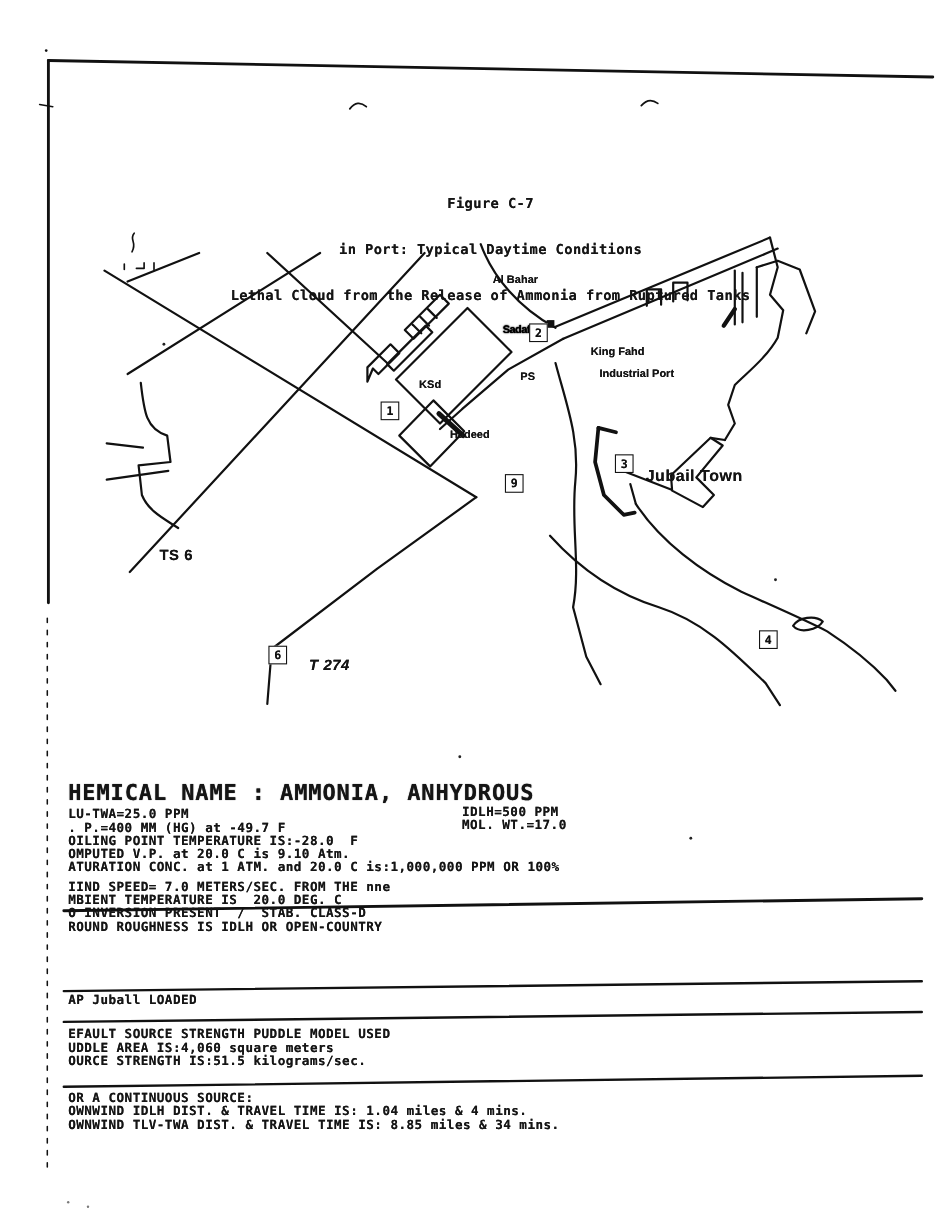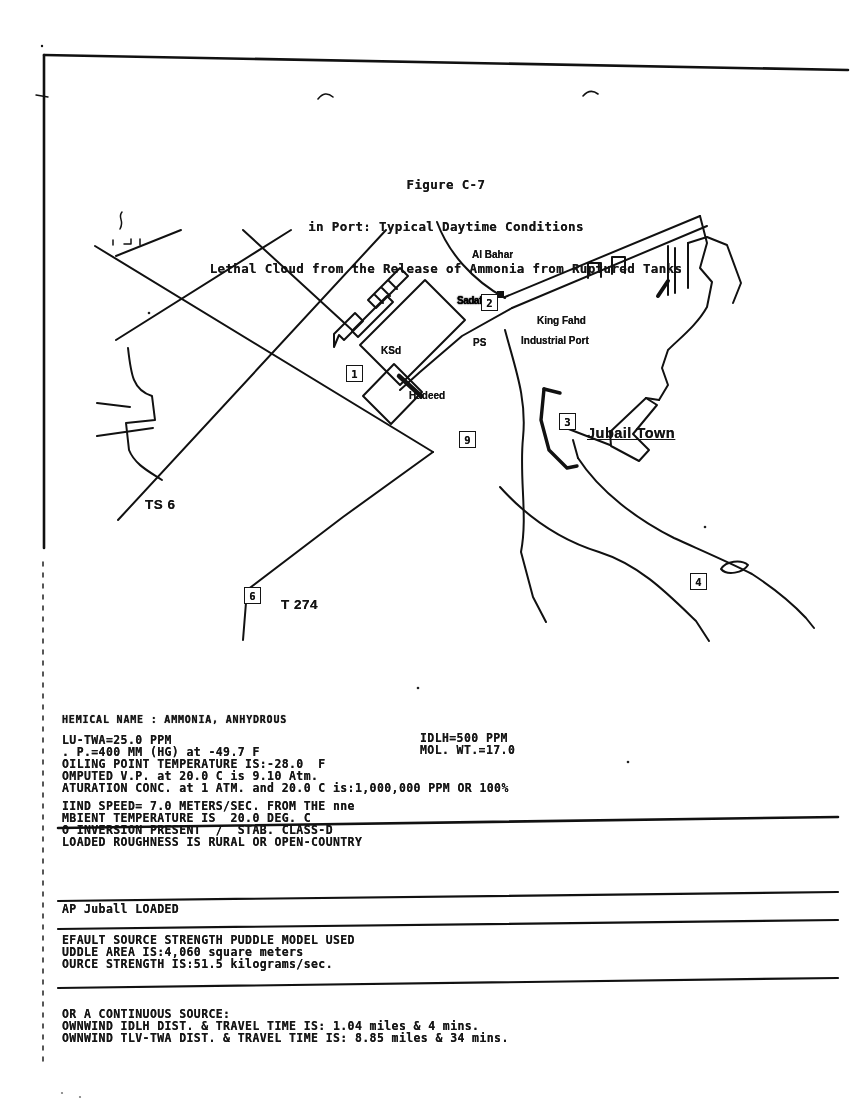--- a/index.html
+++ b/index.html
@@ -17,21 +17,21 @@
     letter-spacing:0.4px;
     white-space:pre;
     color:#151515;
     text-shadow:0 0 0.5px rgba(0,0,0,.75);
   }
   .title-block{
     left:42px;top:150px;width:808px;text-align:center;
     font-size:12.5px;line-height:14px;letter-spacing:0.35px;
   }
   .chem-head{
-    font-size:10px;letter-spacing:0.8px;line-height:16px;
+    font-size:20px;letter-spacing:0.8px;line-height:16px;
     text-shadow:0 0 0.8px rgba(0,0,0,.9);
   }
   
   .ml{
     position:absolute;
     font-family:"Liberation Sans", sans-serif;
     font-weight:bold;font-size:10px;line-height:11px;
     color:#141414;white-space:nowrap;
     text-shadow:0 0 0.6px rgba(0,0,0,.85);
   }
@@ -143,30 +143,30 @@
     <path d="M58,988 L838,978" stroke-width="2.2"></path>
   </g>
 </svg>
 
 <div class="abs tw title-block">
   <div>Figure C-7</div>
   <div>in Port: Typical Daytime Conditions</div>
   <div>Lethal Cloud from the Release of Ammonia from Ruptured Tanks</div>
 </div>
 
-<div class="ml" style="left:472px;top:249px;">Al Bahar</div>
+<div class="ml" style="left:448px;top:249px;">Al Bahar</div>
 <div class="ml" style="left:381px;top:301px;margin-top:44px;">KSd</div>
 <div class="ml ml-smudge" style="left:428px;top:295px;">Sadaf</div>
 <div class="ml" style="left:473px;top:337px;">PS</div>
 <div class="ml" style="left:537px;top:315px;">King Fahd</div>
-<div class="ml" style="left:521px;top:335px;">Industrial Port</div>
+<div class="ml" style="left:545px;top:335px;">Industrial Port</div>
 <div class="ml" style="left:409px;top:390px;">Hadeed</div>
-<div class="ml ml-big" style="left:587px;top:428px;text-decoration:underline;">Jubail Town</div>
+<div class="ml ml-big" style="left:587px;top:428px;">Jubail Town</div>
 <div class="ml ml-med" style="left:145px;top:499px;">TS 6</div>
-<div class="ml ml-med" style="left:281px;top:599px;">T 274</div>
+<div class="ml ml-med" style="left:281px;top:599px;font-style:italic;">T 274</div>
 
 <div class="marker" style="left:346px;top:365px;">1</div>
 <div class="marker" style="left:481px;top:294px;">2</div>
 <div class="marker" style="left:559px;top:413px;">3</div>
 <div class="marker" style="left:690px;top:573px;">4</div>
 <div class="marker" style="left:244px;top:587px;">6</div>
 <div class="marker" style="left:459px;top:431px;">9</div>
 
 <div class="abs tw chem-head" style="left:62px;top:712px;">HEMICAL NAME : AMMONIA, ANHYDROUS</div>
 
@@ -180,28 +180,28 @@
 
 <div class="abs" style="left:420px;top:732px;">
   <div class="tw">IDLH=500 PPM</div>
   <div class="tw">MOL. WT.=17.0</div>
 </div>
 
 <div class="abs" style="left:62px;top:800px;">
   <div class="tw">IIND SPEED= 7.0 METERS/SEC. FROM THE nne</div>
   <div class="tw">MBIENT TEMPERATURE IS  20.0 DEG. C</div>
   <div class="tw">O INVERSION PRESENT  /  STAB. CLASS-D</div>
-  <div class="tw">LOADED ROUGHNESS IS RURAL OR OPEN-COUNTRY</div>
+  <div class="tw">ROUND ROUGHNESS IS IDLH OR OPEN-COUNTRY</div>
 </div>
 
 <div class="abs tw" style="left:62px;top:903px;">AP Juball LOADED</div>
 
 <div class="abs" style="left:62px;top:934px;">
   <div class="tw">EFAULT SOURCE STRENGTH PUDDLE MODEL USED</div>
   <div class="tw">UDDLE AREA IS:4,060 square meters</div>
   <div class="tw">OURCE STRENGTH IS:51.5 kilograms/sec.</div>
 </div>
 
-<div class="abs" style="left:62px;top:992px;margin-top:16px;">
+<div class="abs" style="left:62px;top:992px;">
   <div class="tw">OR A CONTINUOUS SOURCE:</div>
   <div class="tw">OWNWIND IDLH DIST. &amp; TRAVEL TIME IS: 1.04 miles &amp; 4 mins.</div>
   <div class="tw">OWNWIND TLV-TWA DIST. &amp; TRAVEL TIME IS: 8.85 miles &amp; 34 mins.</div>
 </div>
 
 </body></html>

